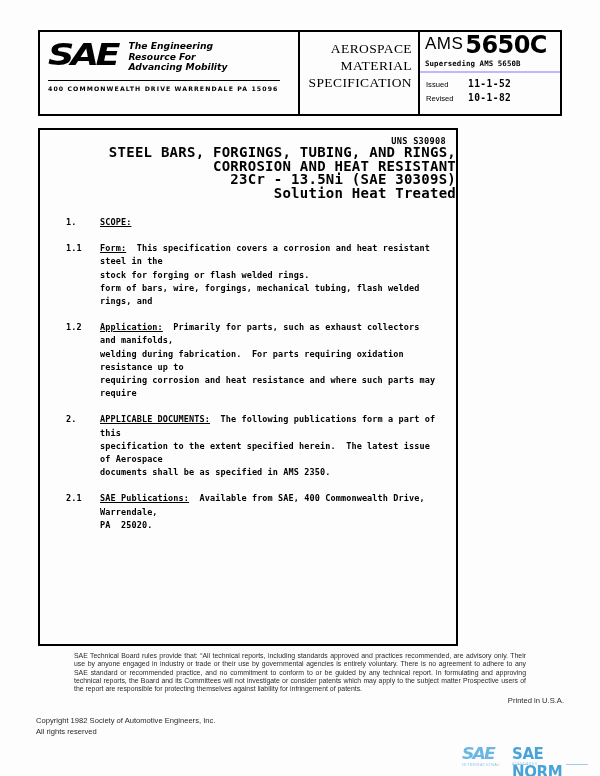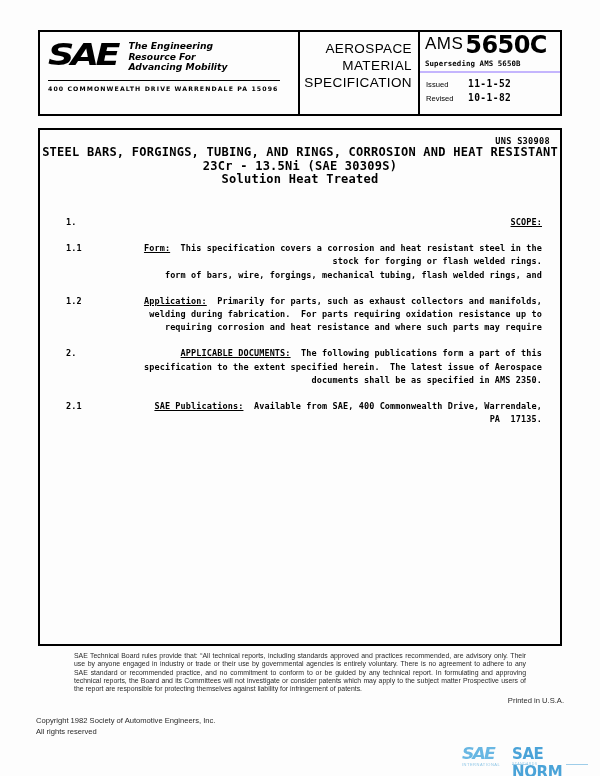--- a/index.html
+++ b/index.html
@@ -74,21 +74,21 @@
     letter-spacing: 1.1px;
     white-space: nowrap;
   }
 
   .hdr-title-cell {
     width: 120px;
     border-left: 2px solid #000;
     box-sizing: border-box;
     padding: 8px 6px 0 0;
     text-align: right;
-    font-family: Liberation Sans, sans-serif;
+    font-family: Liberation Serif, serif;
     font-size: 13.5px;
     line-height: 17px;
     letter-spacing: 0.4px;
   }
 
   .hdr-num-cell {
     flex: 1;
     border-left: 2px solid #000;
     box-sizing: border-box;
     display: flex;
@@ -143,61 +143,61 @@
     font-family: "DejaVu Sans Mono", monospace;
     font-weight: bold;
     font-size: 9.6px;
     letter-spacing: 0.4px;
   }
 
   
   #body-box {
     position: absolute;
     left: 38px; top: 128px;
-    width: 524px; height: 518px;
+    width: 420px; height: 518px;
     border: 2px solid #000;
     box-sizing: border-box;
   }
 
   #uns {
     position: absolute;
     right: 10px; top: 6px;
     font-family: "DejaVu Sans Mono", monospace;
     font-weight: bold;
     font-size: 8.6px;
     letter-spacing: 0.3px;
   }
   #doc-title {
     position: absolute;
     left: 0; right: 0; top: 16px;
-    text-align: center;
-    font-family: "DejaVu Sans Mono", monospace;
-    font-weight: bold;
-    font-size: 12px;
+    text-align: right;
+    font-family: "DejaVu Sans Mono", monospace;
+    font-weight: bold;
+    font-size: 14px;
     line-height: 13.5px;
     letter-spacing: 0.25px;
   }
 
   #content {
     position: absolute;
     left: 26px; top: 86px;
     right: 18px;
     font-family: "DejaVu Sans Mono", monospace;
     font-weight: bold;
     font-size: 8.5px;
     line-height: 13.2px;
     letter-spacing: 0.12px;
   }
   .clause { display: flex; margin-bottom: 13px; }
   .clause-num {
     width: 34px;
     flex-shrink: 0;
     white-space: nowrap;
   }
-  .clause-body { flex: 1; text-align: right; }
+  .clause-body { flex: 1; }
   .clause-body .ln { white-space: pre-wrap; }
   .u { text-decoration: underline; }
 
   
   #disclaimer {
     position: absolute;
     left: 74px; top: 652px;
     width: 452px;
     font-family: "Liberation Sans", sans-serif;
     font-size: 6.9px;
@@ -353,21 +353,21 @@
           <div class="clause-body">
             <div class="ln"><span class="u">APPLICABLE DOCUMENTS:</span><span>  The following publications form a part of this</span></div>
             <div class="ln">specification to the extent specified herein.  The latest issue of Aerospace</div>
             <div class="ln">documents shall be as specified in AMS 2350.</div>
           </div>
         </div>
         <div class="clause">
           <div class="clause-num">2.1</div>
           <div class="clause-body">
             <div class="ln"><span class="u">SAE Publications:</span><span>  Available from SAE, 400 Commonwealth Drive, Warrendale,</span></div>
-            <div class="ln">PA  17135.</div>
+            <div class="ln">PA  25020.</div>
           </div>
         </div>
       </div>
   </div>
 
   <div id="disclaimer">SAE Technical Board rules provide that: “All technical reports, including standards approved and practices recommended, are advisory only. Their use by anyone engaged in industry or trade or their use by governmental agencies is entirely voluntary. There is no agreement to adhere to any SAE standard or recommended practice, and no commitment to conform to or be guided by any technical report. In formulating and approving technical reports, the Board and its Committees will not investigate or consider patents which may apply to the subject matter  Prospective users of the report are responsible for protecting themselves against liability for infringement of patents.</div>
 
   <div id="copyright">
     <div>Copyright 1982 Society of Automotive Engineers, Inc.</div>
     <div>All rights reserved</div>

